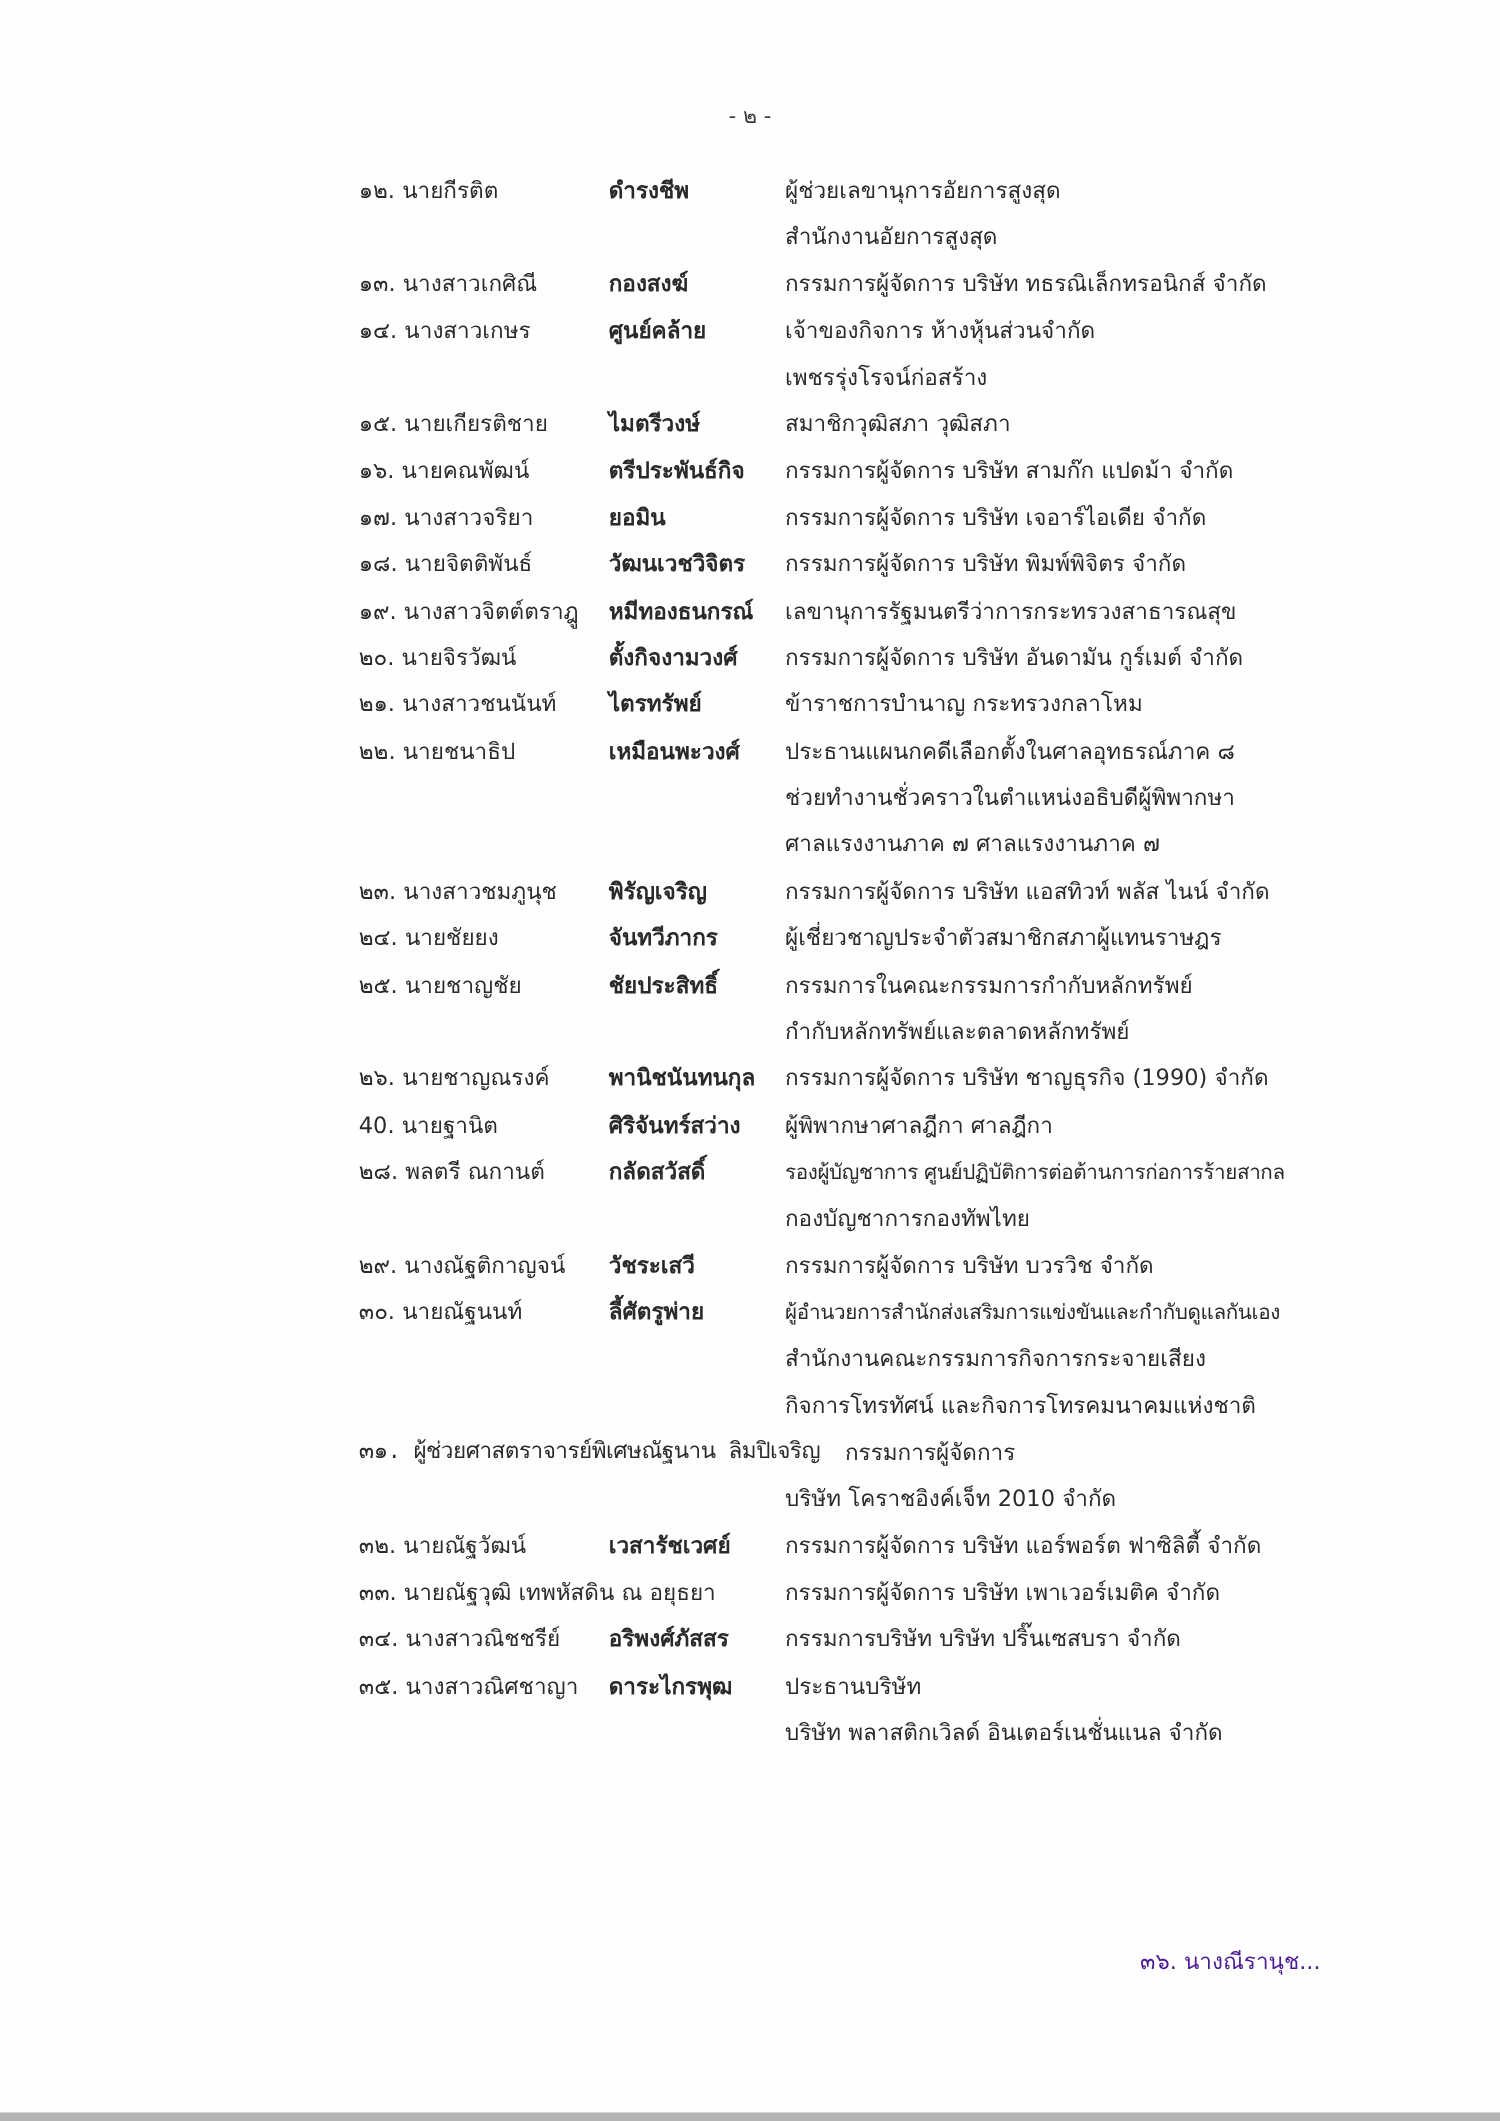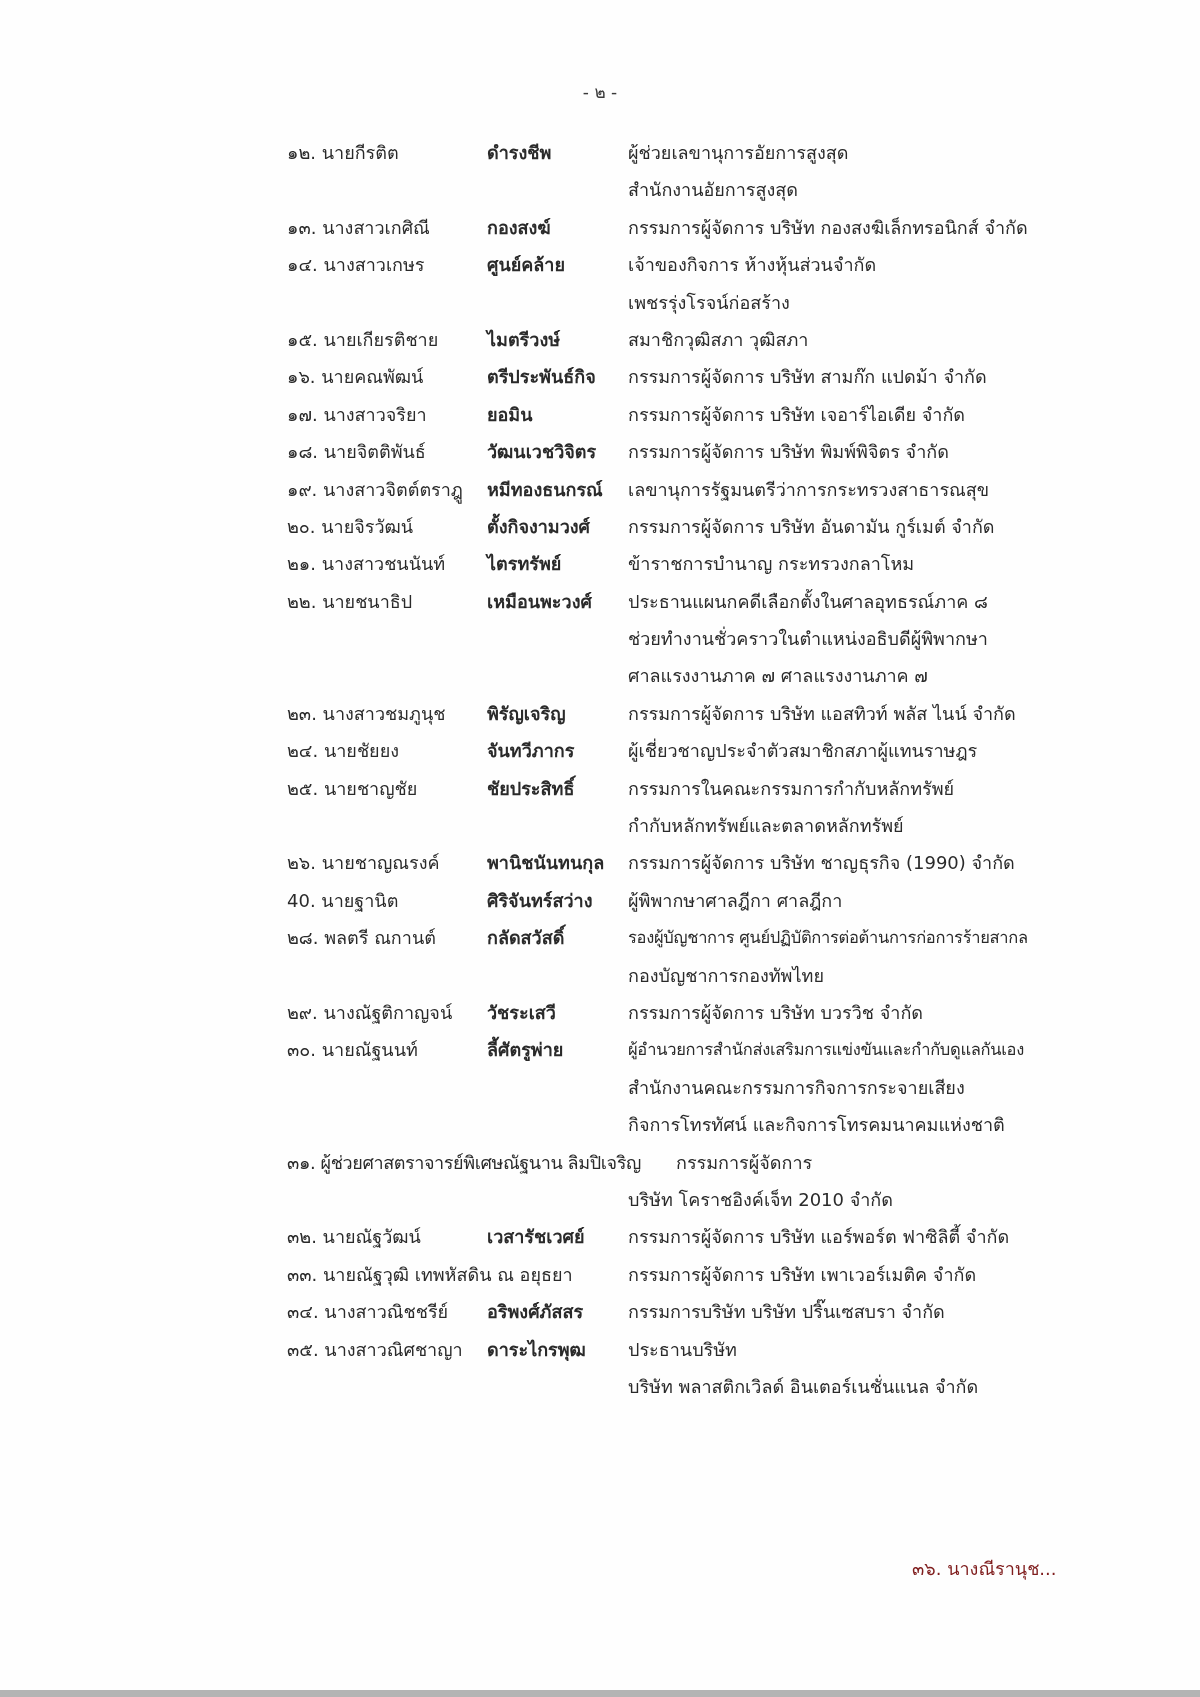--- a/index.html
+++ b/index.html
@@ -55,21 +55,21 @@
   }
   .col-position {
     position: absolute;
     left: 628px;
   }
   .continuation {
     position: absolute;
     top: 1554px;
     left: 912px;
     font-size: 18px;
-    color: #7f1d1d;
+    color: #4c1d95;
   }
   .bottom-bar {
     position: absolute;
     left: 0;
     bottom: 0;
     width: 1200px;
     height: 7px;
     background: #b4b4b4;
   }
 </style>
@@ -87,21 +87,21 @@
       <span class="col-surname">ดำรงชีพ</span>
       <span class="col-position">ผู้ช่วยเลขานุการอัยการสูงสุด</span>
     </div>
     <div class="line">
       <span class="col-position">สำนักงานอัยการสูงสุด</span>
     </div>
 
     <div class="line">
       <span class="col-name">๑๓. นางสาวเกศิณี</span>
       <span class="col-surname">กองสงฆ์</span>
-      <span class="col-position">กรรมการผู้จัดการ บริษัท กองสงฆิเล็กทรอนิกส์ จำกัด</span>
+      <span class="col-position">กรรมการผู้จัดการ บริษัท ทธรณิเล็กทรอนิกส์ จำกัด</span>
     </div>
 
     <div class="line">
       <span class="col-name">๑๔. นางสาวเกษร</span>
       <span class="col-surname">ศูนย์คล้าย</span>
       <span class="col-position">เจ้าของกิจการ ห้างหุ้นส่วนจำกัด</span>
     </div>
     <div class="line">
       <span class="col-position">เพชรรุ่งโรจน์ก่อสร้าง</span>
     </div>
@@ -214,21 +214,21 @@
       <span class="col-position" style="font-size:16.5px;letter-spacing:-0.3px;">ผู้อำนวยการสำนักส่งเสริมการแข่งขันและกำกับดูแลกันเอง</span>
     </div>
     <div class="line">
       <span class="col-position">สำนักงานคณะกรรมการกิจการกระจายเสียง</span>
     </div>
     <div class="line">
       <span class="col-position">กิจการโทรทัศน์ และกิจการโทรคมนาคมแห่งชาติ</span>
     </div>
 
     <div class="line">
-      <span class="col-name" style="letter-spacing:-0.4px;">๓๑. ผู้ช่วยศาสตราจารย์พิเศษณัฐนาน ลิมปิเจริญ</span>
+      <span class="col-name" style="letter-spacing:-0.4px;font-family:Liberation Mono, monospace;">๓๑. ผู้ช่วยศาสตราจารย์พิเศษณัฐนาน ลิมปิเจริญ</span>
       <span class="col-position" style="left:676px;text-align:center;">กรรมการผู้จัดการ</span>
     </div>
     <div class="line">
       <span class="col-position">บริษัท  โคราชอิงค์เจ็ท 2010 จำกัด</span>
     </div>
 
     <div class="line">
       <span class="col-name">๓๒. นายณัฐวัฒน์</span>
       <span class="col-surname">เวสารัชเวศย์</span>
       <span class="col-position">กรรมการผู้จัดการ บริษัท แอร์พอร์ต ฟาซิลิตี้ จำกัด</span>

